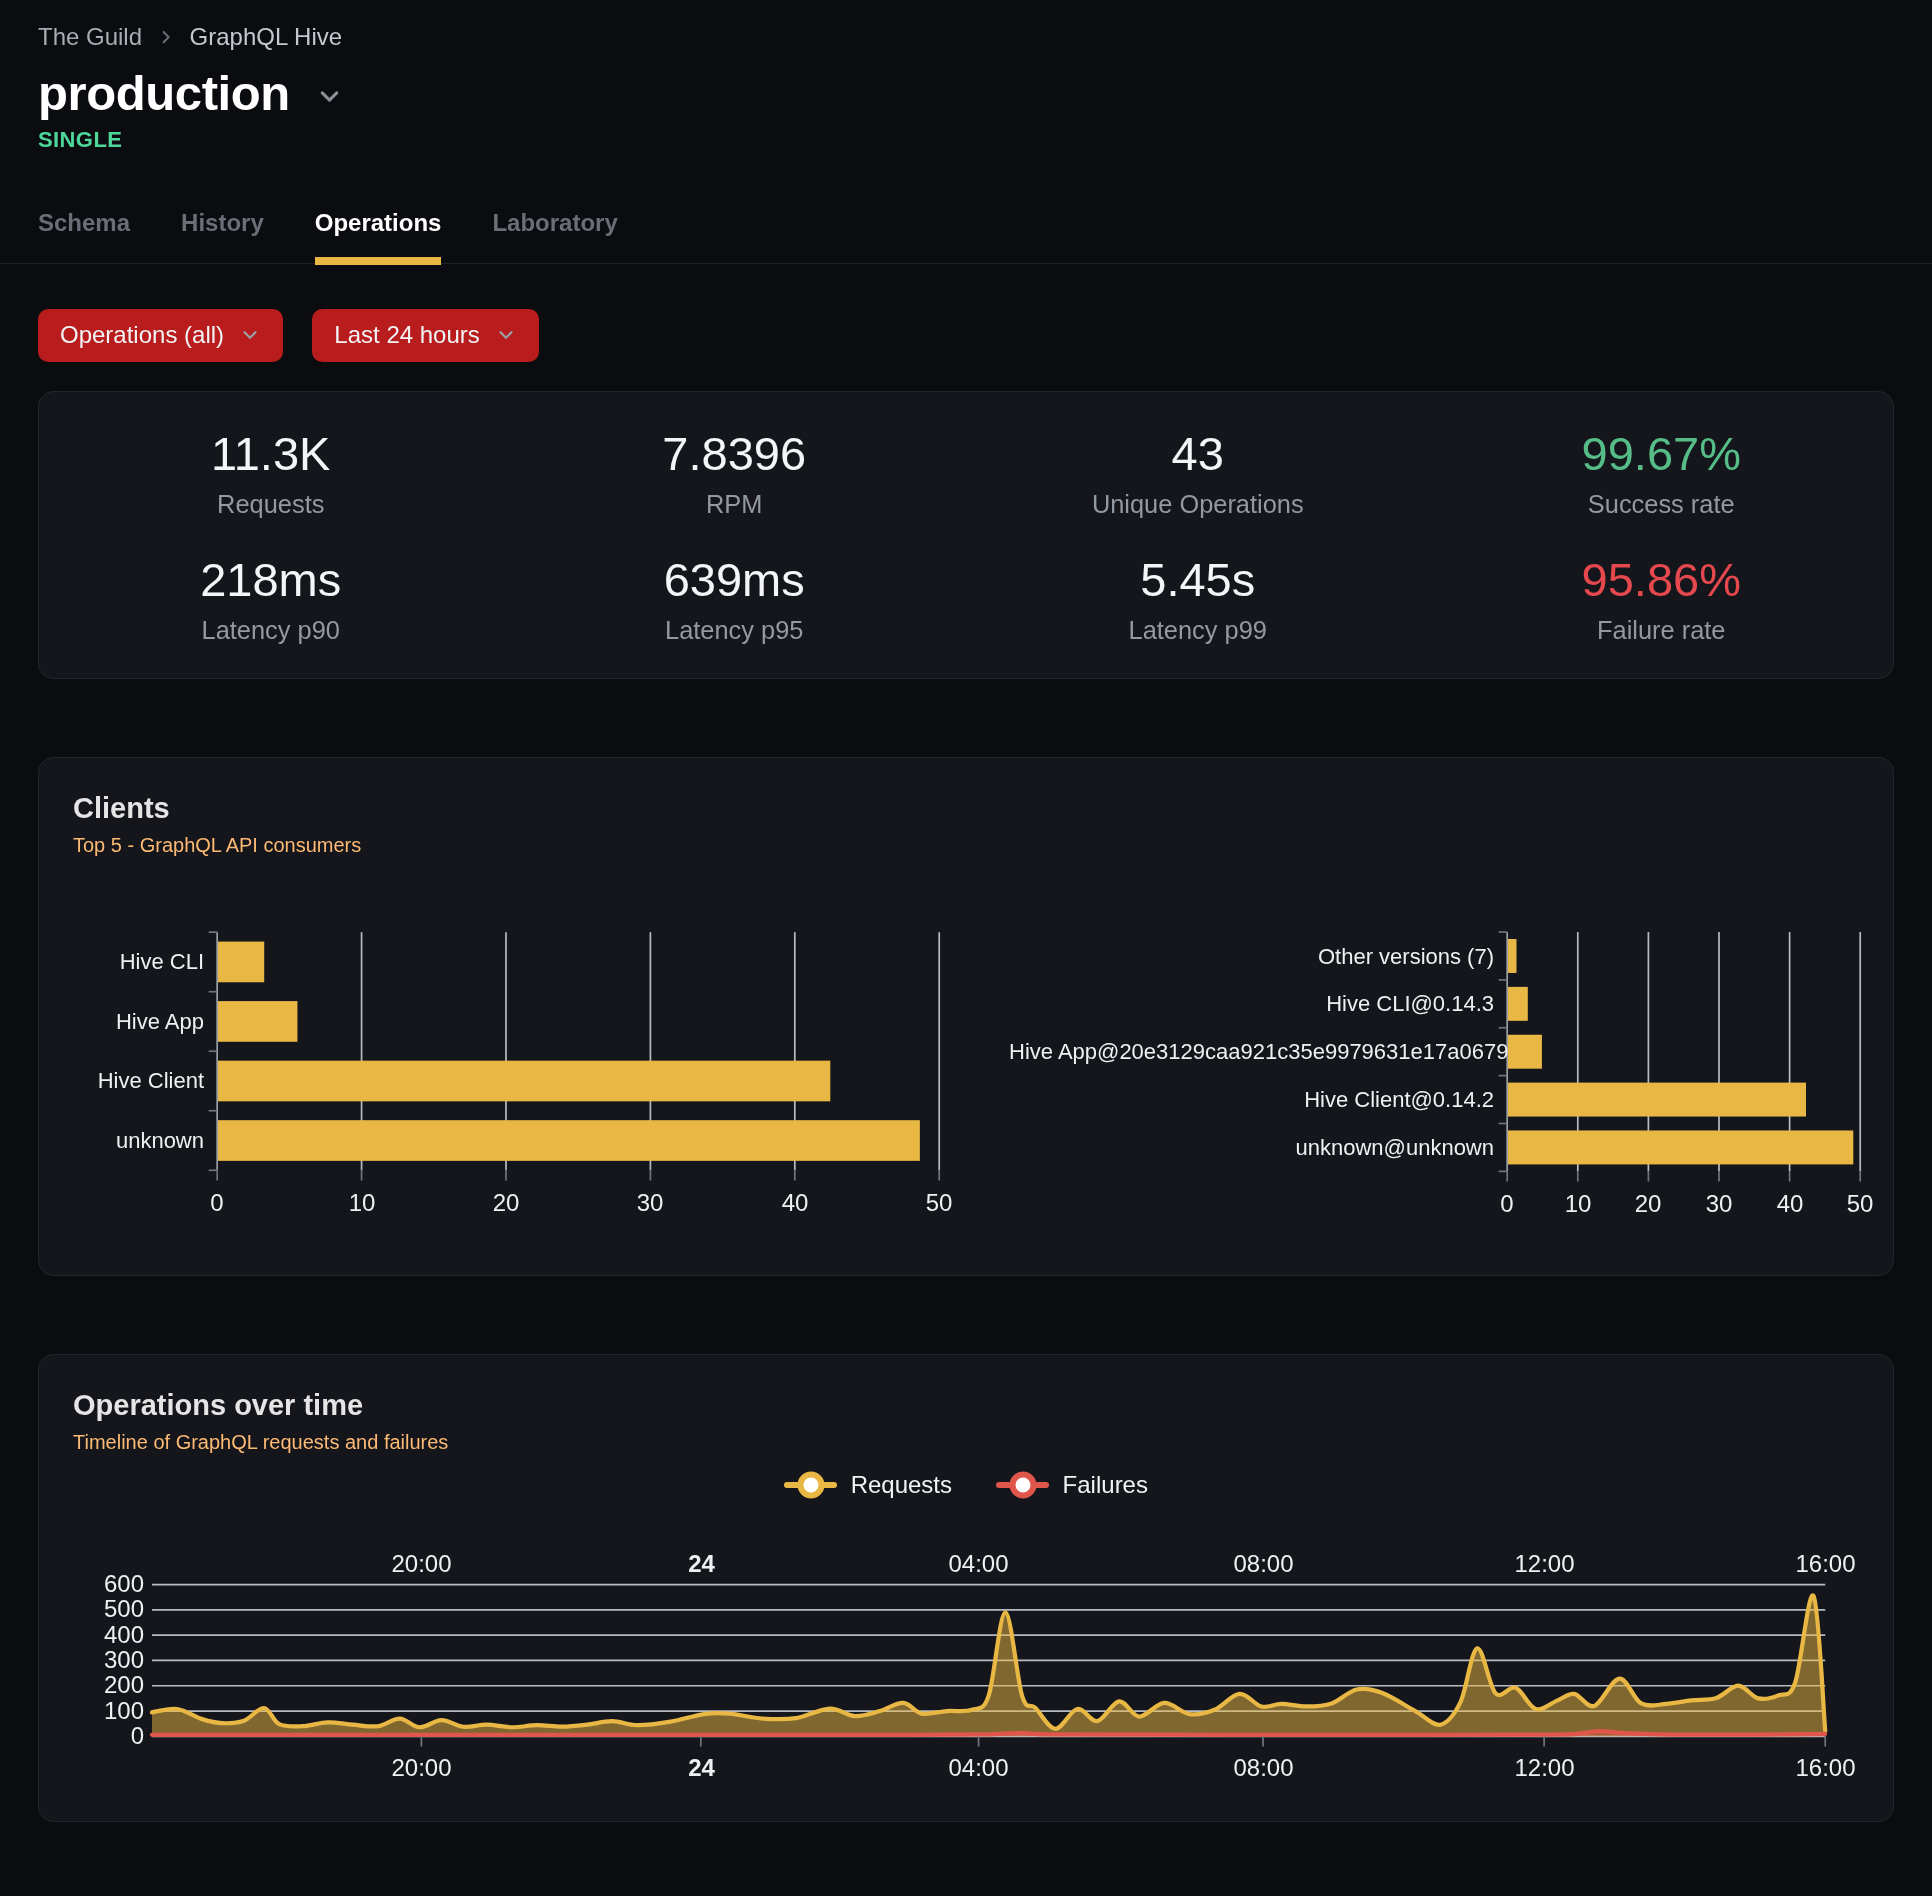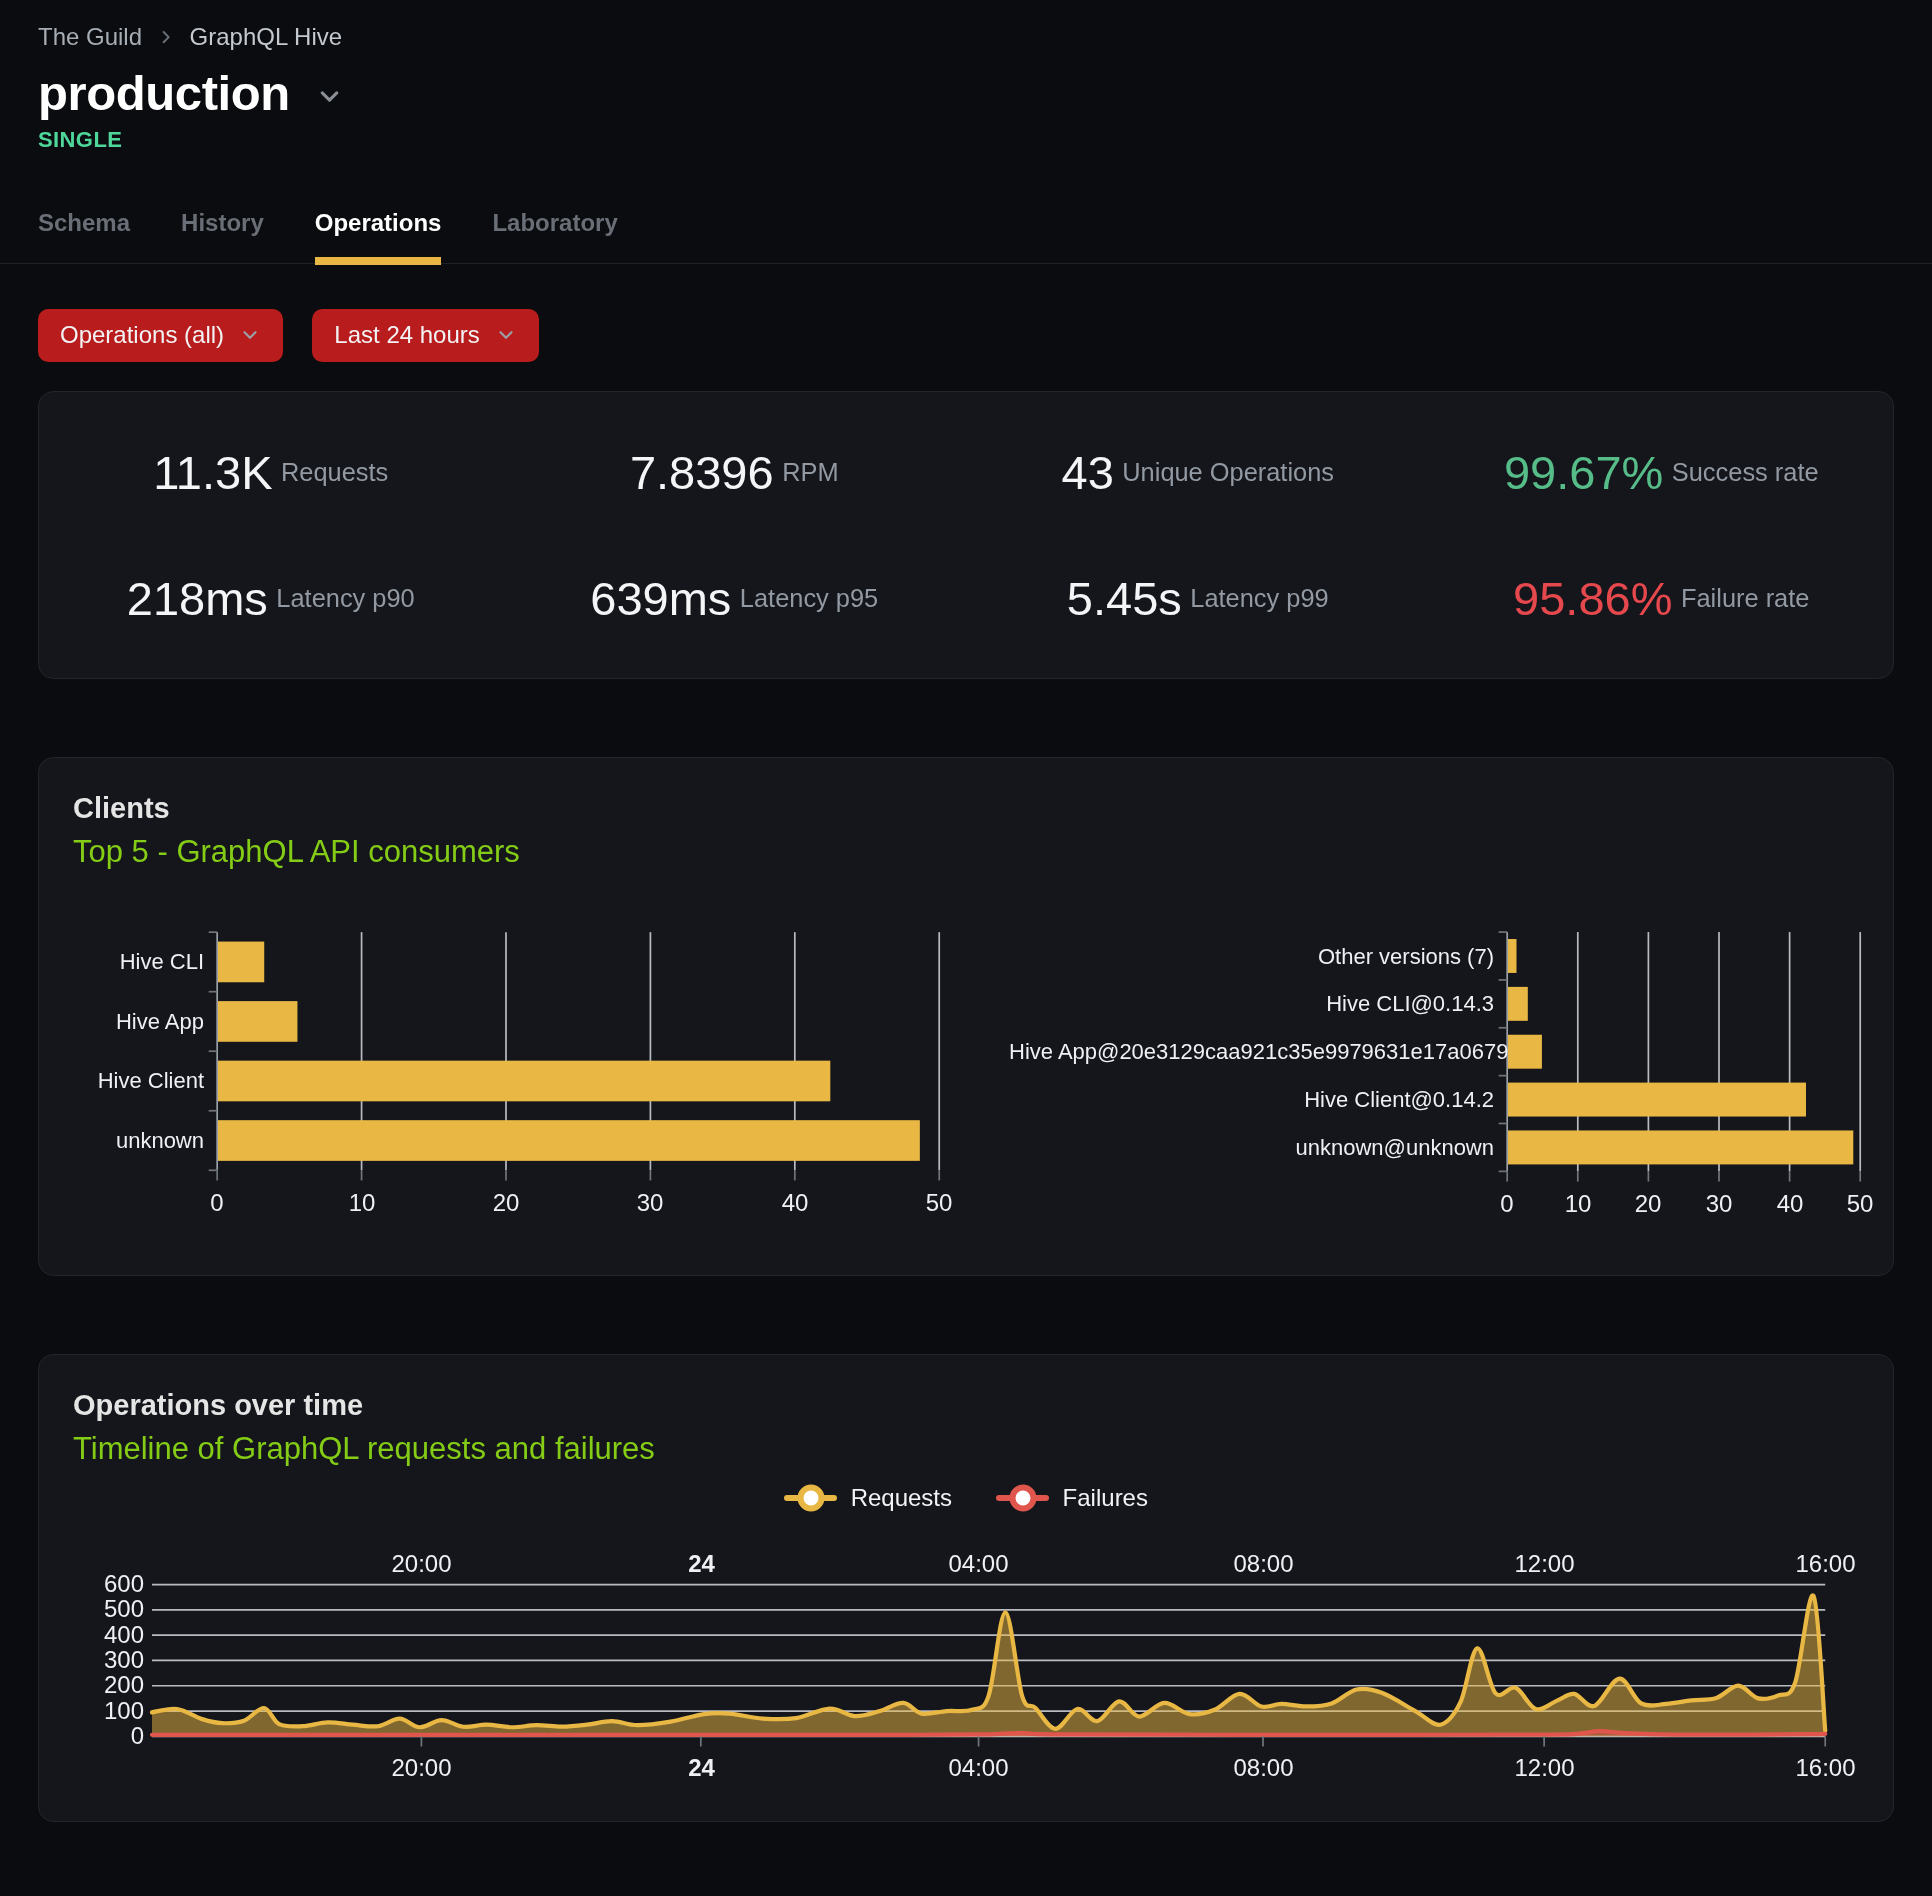--- a/index.html
+++ b/index.html
@@ -30,29 +30,29 @@
   
   .controls { margin-top:44px; display:flex; align-items:center; justify-content:space-between; height:54px; }
   .description { font-size:25.4px; color:#6b7078; }
   .btn-group { display:flex; gap:29px; }
   .dd-btn { display:flex; align-items:center; gap:15.3px; height:53px; padding:0 22px; background:#b91c1c; border:none; border-radius:10.2px; color:#f2f3f5; font-size:24px; font-family:inherit; cursor:pointer; }
   .dd-chev { color:#9aa0a8; display:flex; }
 
   
   .panel { background:#14161b; border:1.7px solid #22252b; border-radius:15.3px; position:relative; }
   .stats-panel { margin-top:29px; height:288px; display:grid; grid-template-columns:repeat(4,1fr); grid-template-rows:1fr 1fr; padding:17px 0; }
-  .stat { display:flex; flex-direction:row; align-items:center; justify-content:center; gap:8.5px; }
+  .stat { display:flex; flex-direction:column; align-items:center; justify-content:center; gap:8.5px; }
   .stat-value { font-size:47px; font-weight:400; color:var(--c,#f4f5f7); }
   .stat-label { font-size:25.4px; color:#9299a2; }
 
   .section-panel { margin-top:78px; }
   .clients-panel { height:519px; }
   .ops-panel { height:468px; }
   .panel h2 { padding:34px 34px 0 34px; font-size:29px; font-weight:700; color:#e5e5e5; }
-  .panel .subtitle { padding:8.5px 34px 0 34px; font-size:31px; color:#84cc16; }
+  .panel .subtitle { padding:8.5px 34px 0 34px; font-size:20px; color:#fdba74; }
 
   
   .chart { position:absolute; }
   .chart svg { position:absolute; overflow:visible; }
   .hbar-cat { position:absolute; font-size:22px; color:#eef0f3; height:27px; line-height:27px; text-align:right; white-space:nowrap; }
   .hbar-tick { position:absolute; font-size:24px; color:#eef0f3; width:68px; text-align:center; }
   .tl-label { position:absolute; font-size:24px; color:#eef0f3; width:119px; text-align:center; }
   .tl-label.bold { font-weight:700; }
   .tl-ylab { position:absolute; font-size:24px; color:#eef0f3; width:41px; height:25.4px; line-height:25.4px; text-align:right; }
 

